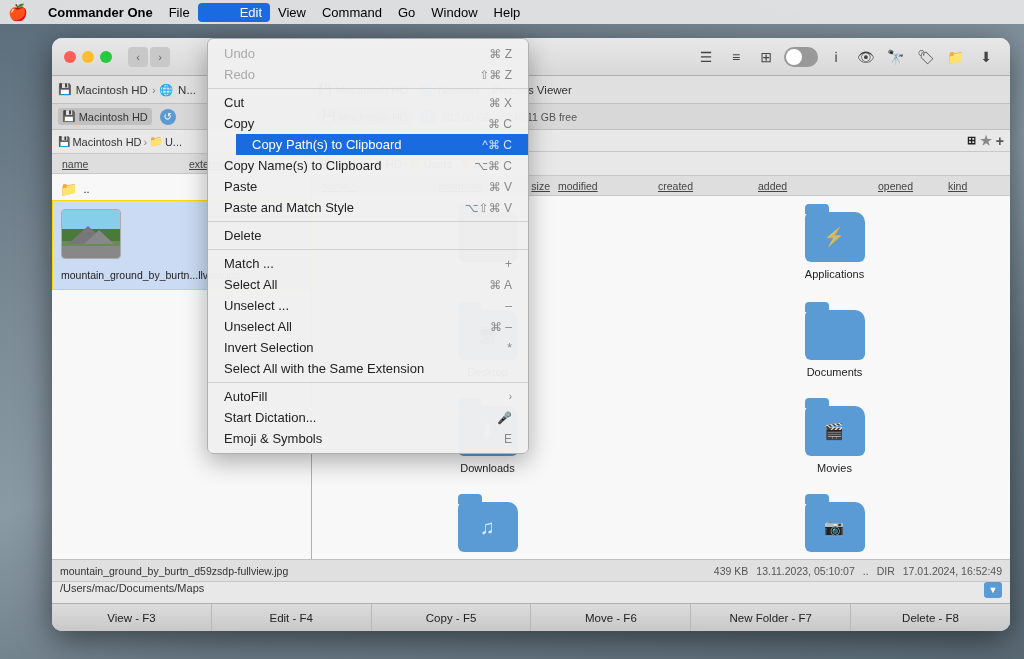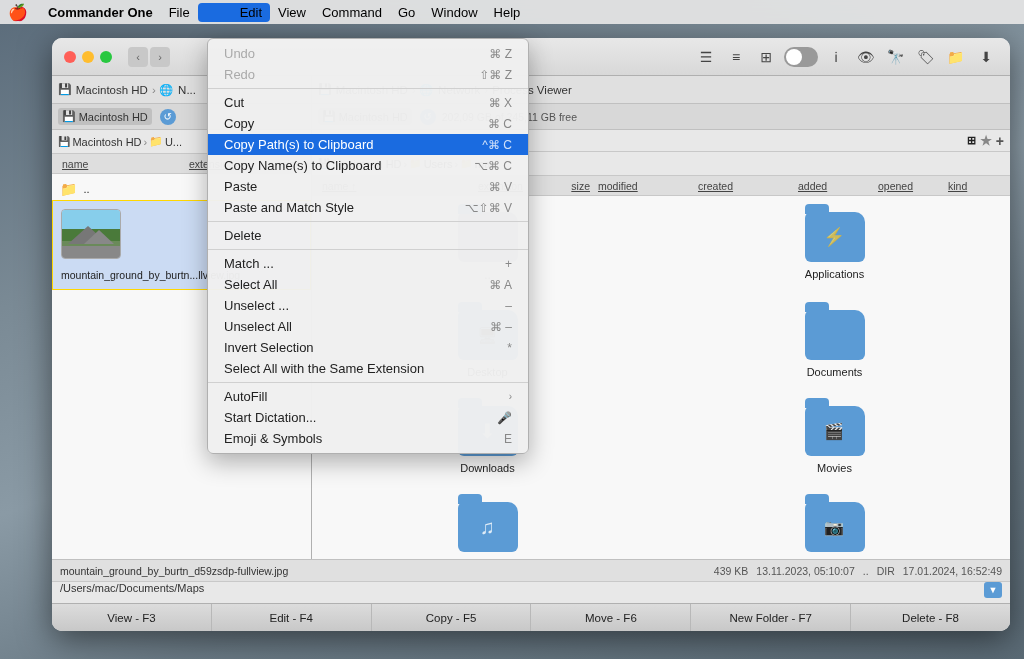--- a/index.html
+++ b/index.html
@@ -38,21 +38,21 @@
       font-size: 16px;
     }
     .menubar-item {
       padding: 2px 8px;
       border-radius: 4px;
       cursor: default;
       white-space: nowrap;
     }
     .menubar-item.active {
       background: #1a6be0;
-      color: #000000;
+      color: #ffffff;
       padding-left: 42px;
     }
     .menubar-item.app-name {
       font-weight: 600;
     }
 
     
     .main-window {
       position: absolute;
       top: 38px; left: 52px; right: 14px; bottom: 28px;
@@ -233,21 +233,21 @@
       color: #444;
       text-decoration: underline;
     }
     .col-h { padding: 0 4px; }
     .col-h.name { flex: 2; }
     .col-h.ext { width: 60px; }
     .col-h.size { width: 60px; text-align: right; }
     .col-h.mod { width: 100px; }
     .col-h.created { width: 100px; }
     .col-h.added { width: 80px; }
-    .col-h.opened { width: 70px; }
+    .col-h.opened { width: 70px; margin-left: 40px; }
     .col-h.kind { width: 60px; }
     .col-h.sort-asc::after { content: ' ↑'; }
 
     
     .panel-filelist {
       flex: 1;
       overflow-y: auto;
       background: #f8f8f8;
       padding: 8px;
     }
@@ -469,20 +469,21 @@
       display: flex;
       align-items: center;
       padding: 3px 16px;
       cursor: pointer;
       color: #222;
       position: relative;
     }
     .menu-item.highlighted {
       background: #1a6be0;
       color: white;
+      margin-left: 28px;
     }
     .menu-item.disabled { color: #aaa; }
     .menu-shortcut {
       margin-left: auto;
       font-size: 12px;
       color: #888;
     }
     .menu-item.highlighted .menu-shortcut { color: rgba(255,255,255,0.8); }
     .menu-separator {
       height: 1px;

